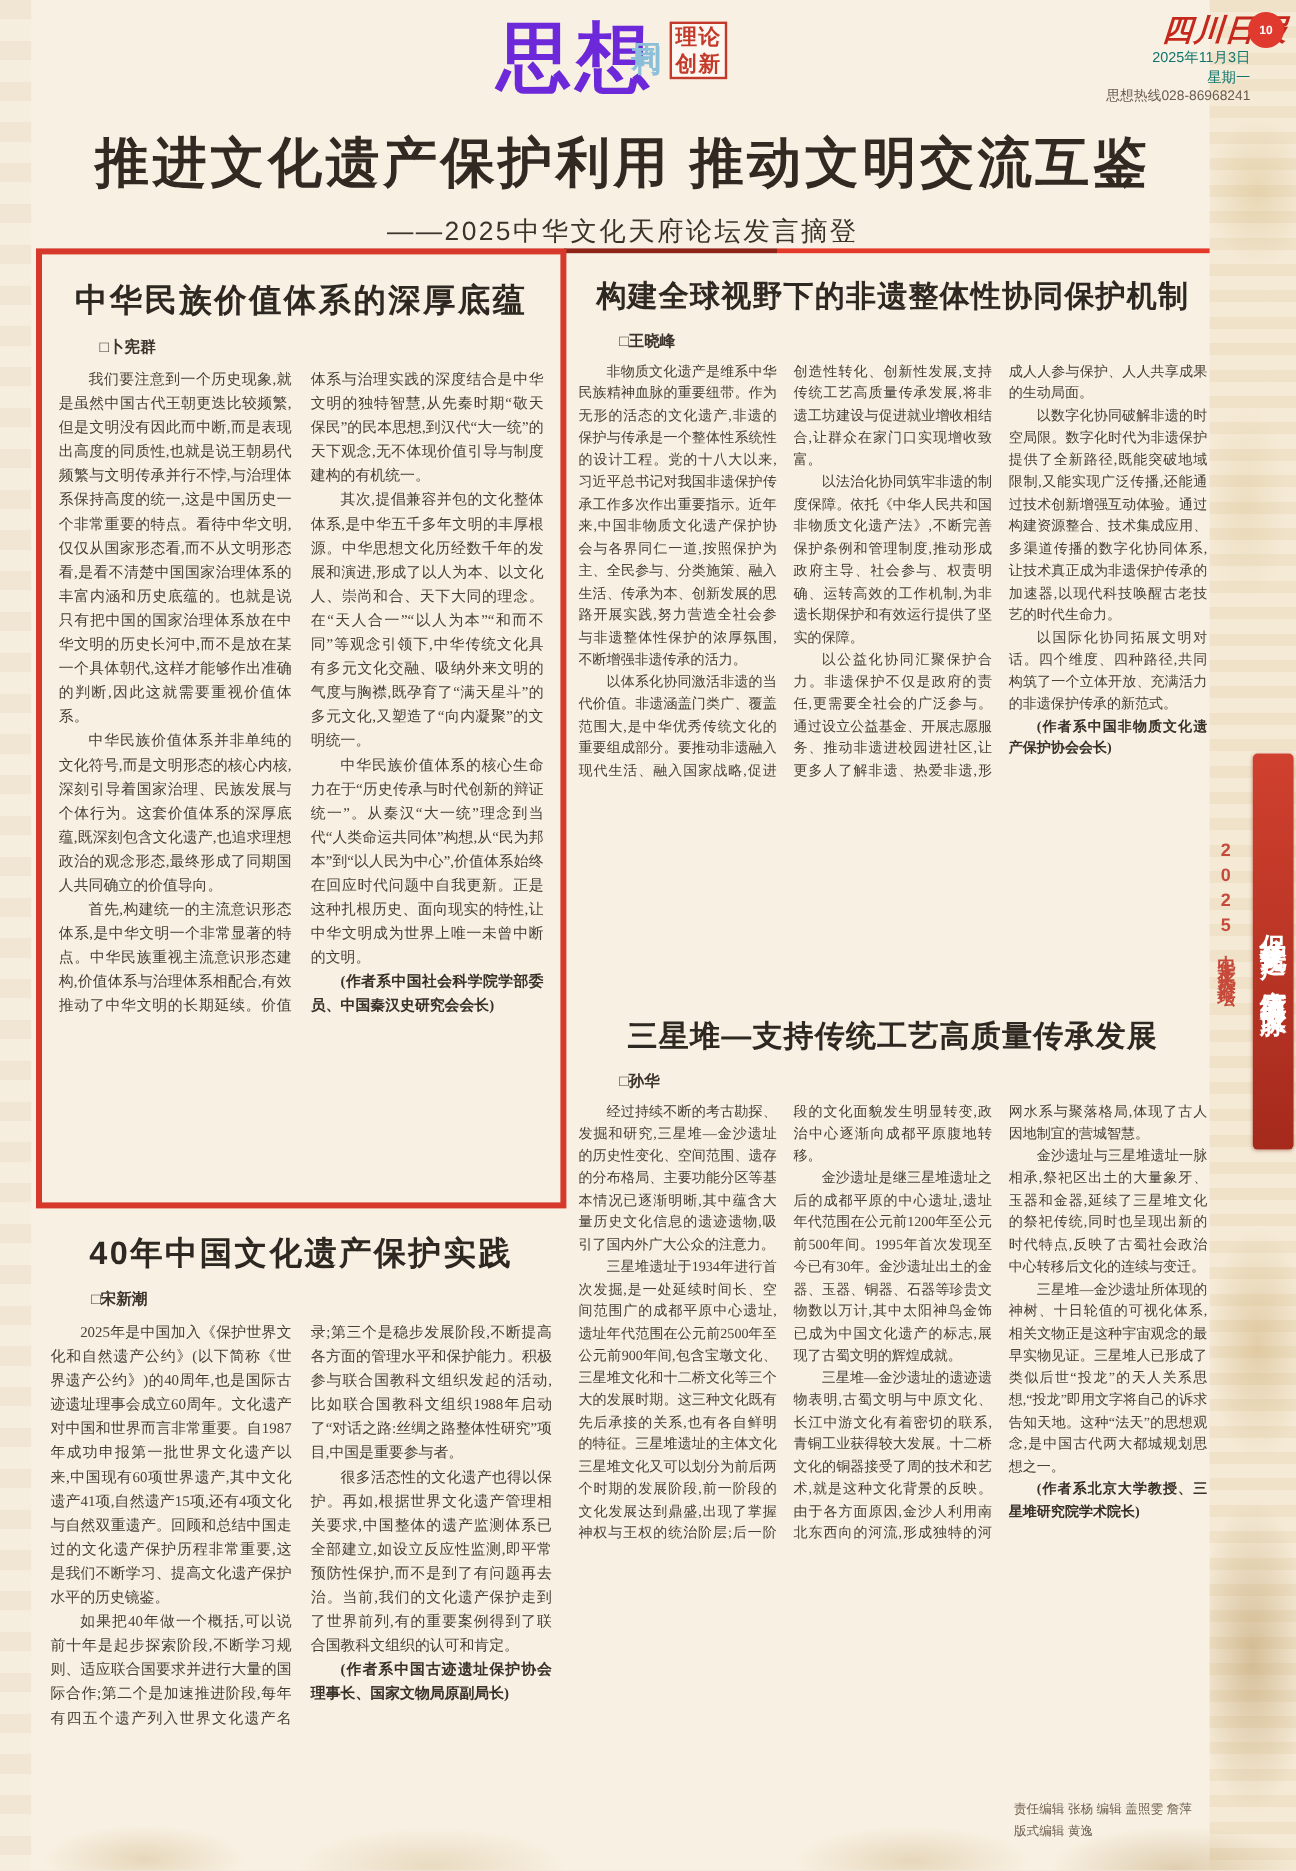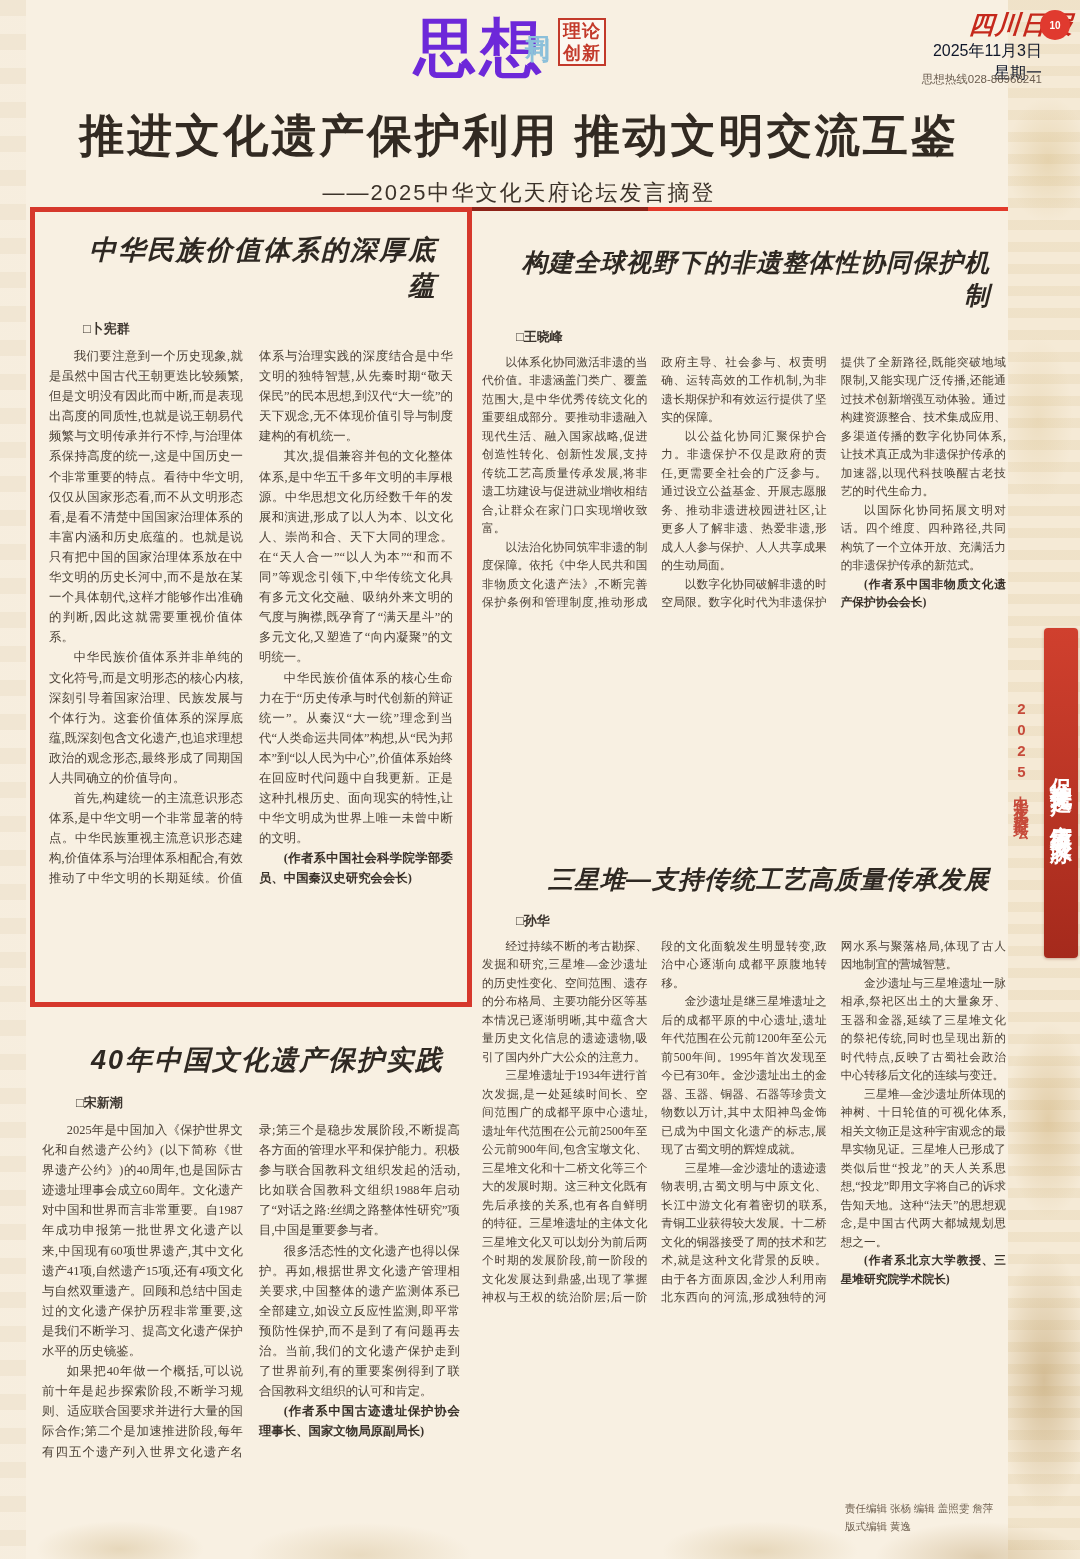--- a/index.html
+++ b/index.html
@@ -39,34 +39,34 @@
     letter-spacing:1px;padding:0;box-sizing:border-box;
     word-break:break-all;width:48px;}
   .logo-seal span{display:block;width:40px;}
   .masthead{position:absolute;left:928px;top:8px;width:145px;text-align:right;}
   .masthead .paper-name{font-family:"DejaVu Serif",serif;font-style:italic;font-weight:bold;
     color:#c5281c;font-size:25px;letter-spacing:1px;display:inline-block;transform:skew(-4deg);}
   .page-badge{position:absolute;left:1040px;top:10px;width:30px;height:30px;border-radius:50%;
     background:#e03a2f;color:#fff;font-size:10px;font-weight:bold;display:flex;
     align-items:center;justify-content:center;}
   .date-block{position:absolute;left:880px;top:40px;width:162px;text-align:right;
-    font-size:16px;color:#0f172a;line-height:1.35;}
+    font-size:12px;color:#0f766e;line-height:1.35;}
   .hotline{position:absolute;left:860px;top:72px;width:182px;text-align:right;
     font-size:11.5px;color:#6a5c4e;}
 
   
   .headline{position:absolute;left:30px;top:106px;width:978px;text-align:center;}
   .headline h1{margin:0;font-size:45px;font-weight:bold;color:#322a22;letter-spacing:3px;}
   .headline .sub{margin-top:12px;font-size:22px;color:#3c332a;letter-spacing:2px;}
   .divider{position:absolute;left:470px;top:207px;width:538px;height:4px;
     background:linear-gradient(to right,#8e2318 0 33%,#e2392a 33% 100%);}
 
   
   .article{position:absolute;box-sizing:border-box;}
-  .article h2{margin:16px;text-align:right;font-weight:bold;color:#2e2822;font-style:italic;}
+  .article h2{margin:0;text-align:center;font-weight:bold;color:#2e2822;}
   .byline{font-size:13px;font-weight:bold;color:#3c352e;margin:12px 0 8px 2px;padding-left:32px;}
   .article-body{text-align:justify;color:#4a4036;overflow:hidden;
     font-family:Liberation Serif, serif;}
   .article-body p{margin:0;text-indent:2em;}
   .article-body p:last-child{font-weight:bold;color:#3a322a;}
 
   #article1{left:30px;top:207px;width:442px;height:800px;border:5px solid #d6382c;padding:16px 14px 10px;}
   #article1 h2{font-size:27px;letter-spacing:2px;margin-top:4px;}
   #article1 .article-body{columns:2;column-gap:16px;font-size:12.4px;line-height:1.62;height:662px;}
 
@@ -138,20 +138,21 @@
         <p>其次,提倡兼容并包的文化整体体系,是中华五千多年文明的丰厚根源。中华思想文化历经数千年的发展和演进,形成了以人为本、以文化人、崇尚和合、天下大同的理念。在“天人合一”“以人为本”“和而不同”等观念引领下,中华传统文化具有多元文化交融、吸纳外来文明的气度与胸襟,既孕育了“满天星斗”的多元文化,又塑造了“向内凝聚”的文明统一。</p>
         <p>中华民族价值体系的核心生命力在于“历史传承与时代创新的辩证统一”。从秦汉“大一统”理念到当代“人类命运共同体”构想,从“民为邦本”到“以人民为中心”,价值体系始终在回应时代问题中自我更新。正是这种扎根历史、面向现实的特性,让中华文明成为世界上唯一未曾中断的文明。</p>
         <p>(作者系中国社会科学院学部委员、中国秦汉史研究会会长)</p>
       </div>
   </div>
 
   <div class="article" id="article2">
     <h2>构建全球视野下的非遗整体性协同保护机制</h2>
     <div class="byline">□王晓峰</div>
     <div class="article-body">
+        <p>非物质文化遗产是维系中华民族精神血脉的重要纽带。作为无形的活态的文化遗产,非遗的保护与传承是一个整体性系统性的设计工程。党的十八大以来,习近平总书记对我国非遗保护传承工作多次作出重要指示。近年来,中国非物质文化遗产保护协会与各界同仁一道,按照保护为主、全民参与、分类施策、融入生活、传承为本、创新发展的思路开展实践,努力营造全社会参与非遗整体性保护的浓厚氛围,不断增强非遗传承的活力。</p>
         <p>以体系化协同激活非遗的当代价值。非遗涵盖门类广、覆盖范围大,是中华优秀传统文化的重要组成部分。要推动非遗融入现代生活、融入国家战略,促进创造性转化、创新性发展,支持传统工艺高质量传承发展,将非遗工坊建设与促进就业增收相结合,让群众在家门口实现增收致富。</p>
         <p>以法治化协同筑牢非遗的制度保障。依托《中华人民共和国非物质文化遗产法》,不断完善保护条例和管理制度,推动形成政府主导、社会参与、权责明确、运转高效的工作机制,为非遗长期保护和有效运行提供了坚实的保障。</p>
         <p>以公益化协同汇聚保护合力。非遗保护不仅是政府的责任,更需要全社会的广泛参与。通过设立公益基金、开展志愿服务、推动非遗进校园进社区,让更多人了解非遗、热爱非遗,形成人人参与保护、人人共享成果的生动局面。</p>
         <p>以数字化协同破解非遗的时空局限。数字化时代为非遗保护提供了全新路径,既能突破地域限制,又能实现广泛传播,还能通过技术创新增强互动体验。通过构建资源整合、技术集成应用、多渠道传播的数字化协同体系,让技术真正成为非遗保护传承的加速器,以现代科技唤醒古老技艺的时代生命力。</p>
         <p>以国际化协同拓展文明对话。四个维度、四种路径,共同构筑了一个立体开放、充满活力的非遗保护传承的新范式。</p>
         <p>(作者系中国非物质文化遗产保护协会会长)</p>
       </div>
   </div>
 
   <div class="article" id="article3">

